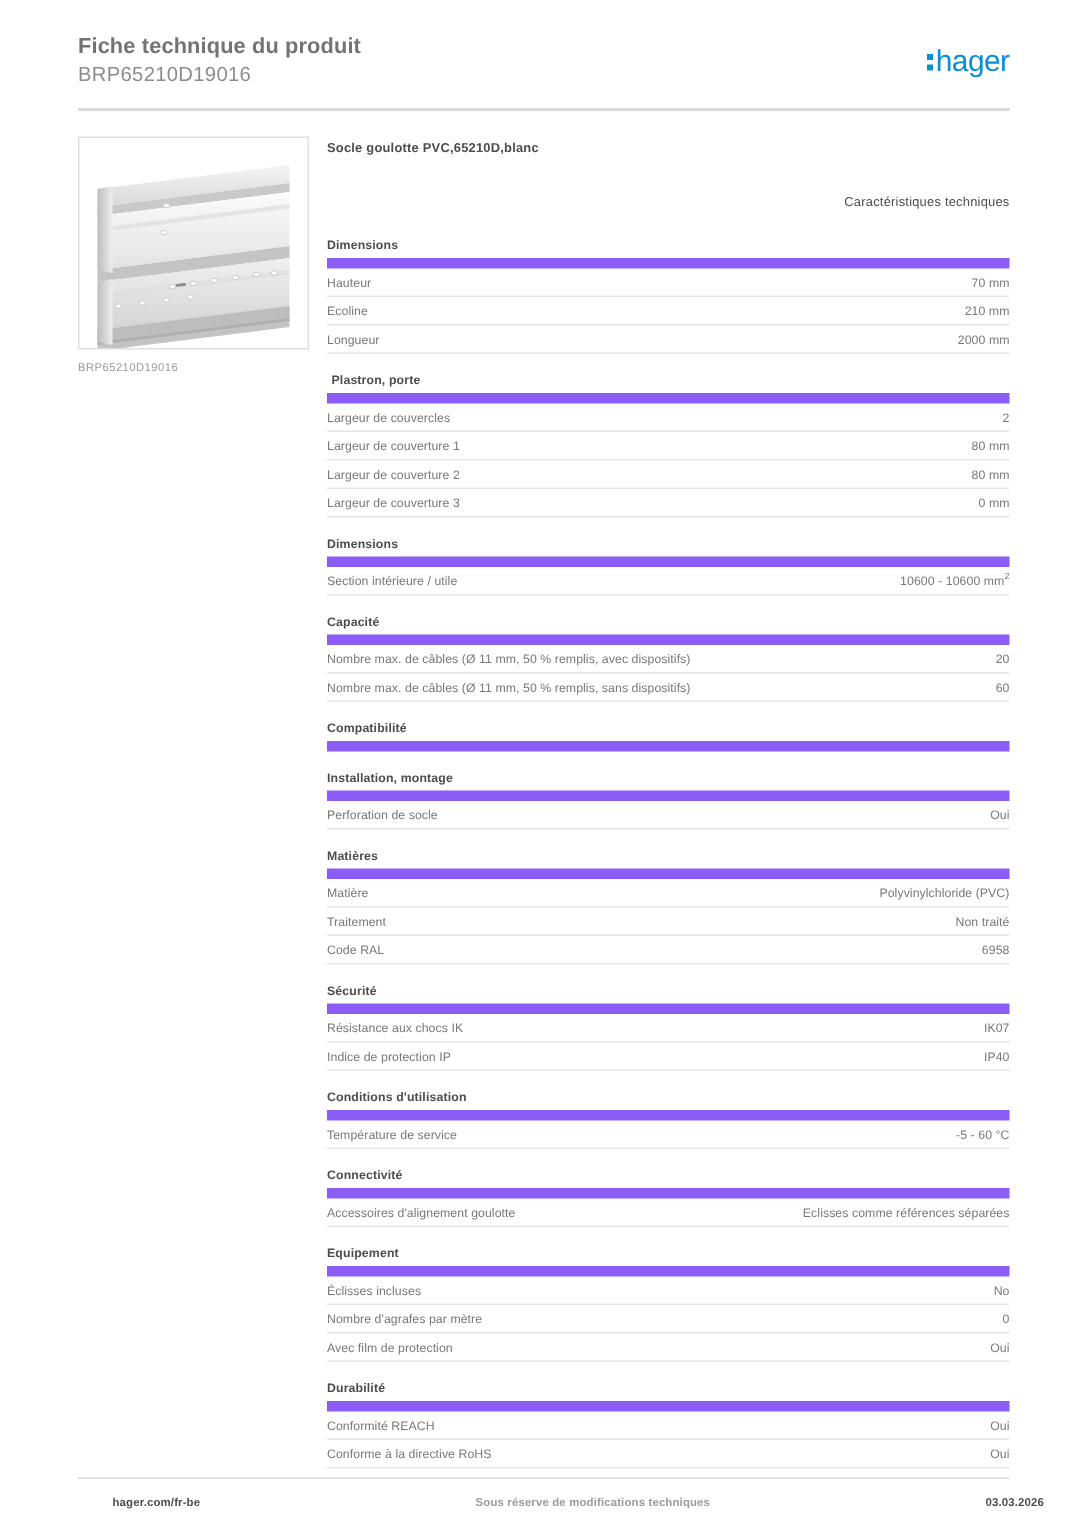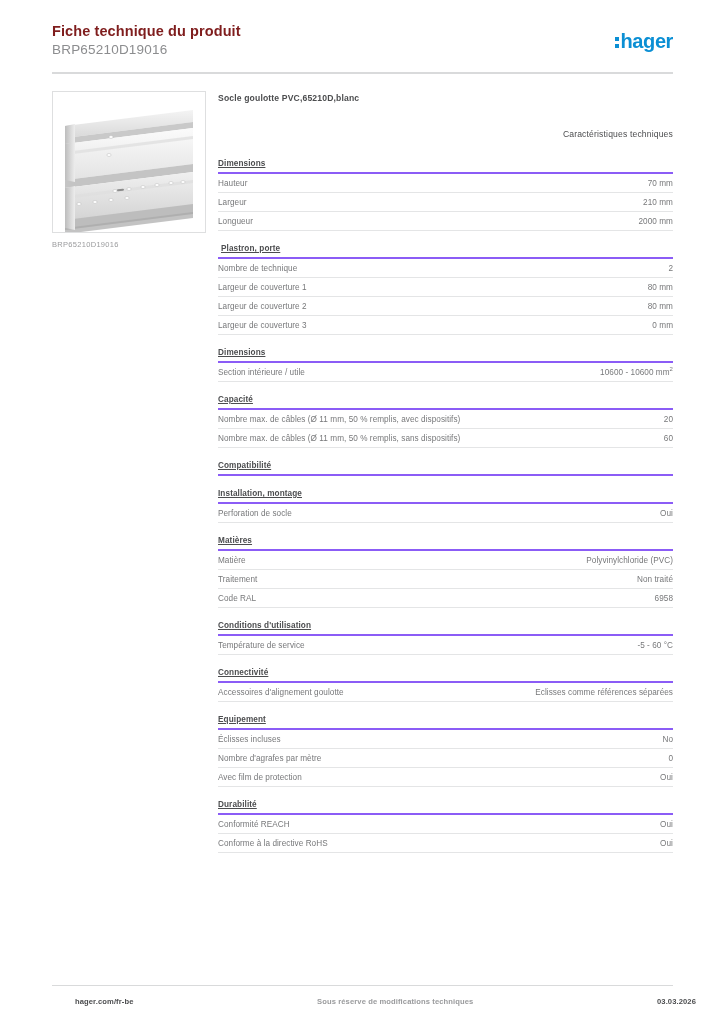--- a/index.html
+++ b/index.html
@@ -28,39 +28,39 @@
   .header {
     position: absolute;
     left: 52px;
     top: 22px;
     width: 621px;
     height: 52px;
   }
   .header-title {
     font-size: 14.5px;
     font-weight: bold;
-    color: #7f1d1d;
+    color: #737373;
     letter-spacing: 0.1px;
     line-height: 18px;
     margin: 0;
   }
   .header-subtitle {
     font-size: 13.5px;
     font-weight: normal;
     color: #8c8d8f;
     line-height: 17px;
     margin: 1px 0 0 0;
     letter-spacing: 0.2px;
   }
   .logo {
     position: absolute;
     right: 0;
     top: 8px;
     font-size: 20px;
-    font-weight: bold;
+    font-weight: normal;
     letter-spacing: -0.4px;
     line-height: 22px;
     white-space: nowrap;
   }
   .logo .logo-colon {
     display: inline-block;
     width: 4px;
     height: 15px;
     position: relative;
     margin-right: 2px;
@@ -145,22 +145,21 @@
   .group { margin: 0 0 12px 0; }
   .group:last-child { margin-bottom: 0; }
 
   .group-title {
     font-size: 8.2px;
     font-weight: bold;
     color: #4c4d4f;
     letter-spacing: 0.1px;
     line-height: 11px;
     padding: 0 0 3px 0;
-    border-bottom: 2px solid #8b5cf6;
-    text-decoration: underline;
+    border-bottom: 7px solid #8b5cf6;
   }
   .group-title.indented { padding-left: 3px; }
 
   .row {
     display: flex;
     justify-content: space-between;
     align-items: baseline;
     font-size: 8.2px;
     line-height: 11px;
     color: #77787a;
@@ -304,32 +303,32 @@
     <div class="product-name">Socle goulotte PVC,65210D,blanc</div>
     <div class="spec-heading">Caractéristiques techniques</div>
     <div id="groups-container">
         <div class="group">
           <div class="group-title">Dimensions</div>
           <div class="row">
             <div class="row-label">Hauteur</div>
             <div class="row-value">70 mm</div>
           </div>
           <div class="row">
-            <div class="row-label">Largeur</div>
+            <div class="row-label">Ecoline</div>
             <div class="row-value">210 mm</div>
           </div>
           <div class="row">
             <div class="row-label">Longueur</div>
             <div class="row-value">2000 mm</div>
           </div>
         </div>
         <div class="group">
           <div class="group-title indented">Plastron, porte</div>
           <div class="row">
-            <div class="row-label">Nombre de technique</div>
+            <div class="row-label">Largeur de couvercles</div>
             <div class="row-value">2</div>
           </div>
           <div class="row">
             <div class="row-label">Largeur de couverture 1</div>
             <div class="row-value">80 mm</div>
           </div>
           <div class="row">
             <div class="row-label">Largeur de couverture 2</div>
             <div class="row-value">80 mm</div>
           </div>
@@ -372,20 +371,31 @@
             <div class="row-label">Matière</div>
             <div class="row-value">Polyvinylchloride (PVC)</div>
           </div>
           <div class="row">
             <div class="row-label">Traitement</div>
             <div class="row-value">Non traité</div>
           </div>
           <div class="row">
             <div class="row-label">Code RAL</div>
             <div class="row-value">6958</div>
+          </div>
+        </div>
+        <div class="group">
+          <div class="group-title">Sécurité</div>
+          <div class="row">
+            <div class="row-label">Résistance aux chocs IK</div>
+            <div class="row-value">IK07</div>
+          </div>
+          <div class="row">
+            <div class="row-label">Indice de protection IP</div>
+            <div class="row-value">IP40</div>
           </div>
         </div>
         <div class="group">
           <div class="group-title">Conditions d'utilisation</div>
           <div class="row">
             <div class="row-label">Température de service</div>
             <div class="row-value">-5 - 60 °C</div>
           </div>
         </div>
         <div class="group">

